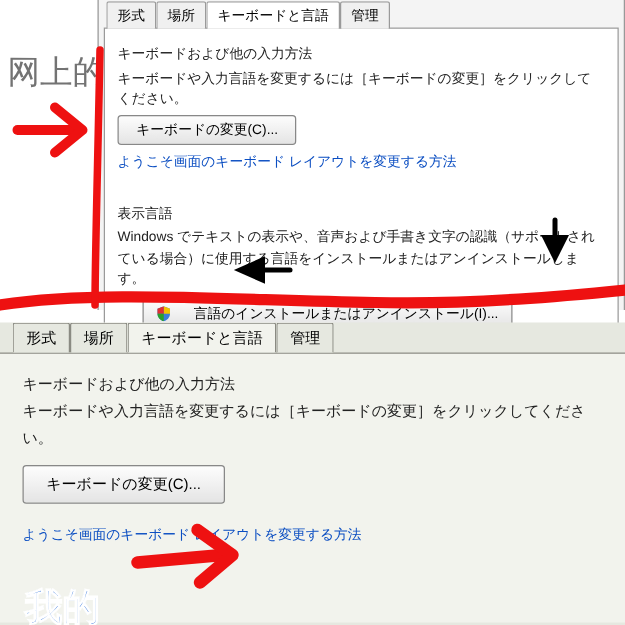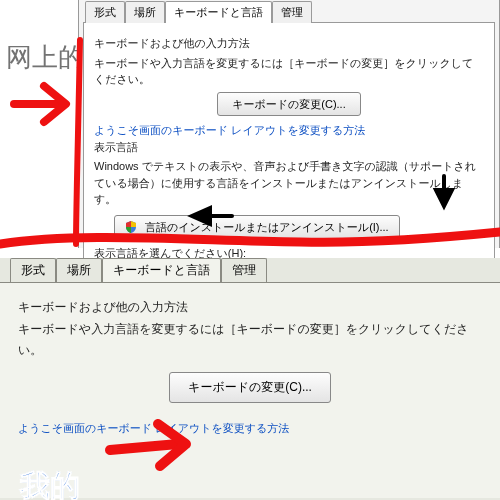--- a/index.html
+++ b/index.html
@@ -10,24 +10,24 @@
   .lower-panel { left: 0; top: 258px; width: 500px; height: 242px; background: #e6e8e0; }
 
   .tabs { display: flex; padding-left: 6px; height: 22px; align-items: flex-end; }
   .tab { font-size: 11px; padding: 3px 8px; border: 1px solid #9a9a9a; border-bottom: none; background: #f0f0f0; margin-right: 0; border-radius: 2px 2px 0 0; position: relative; top: 1px; cursor: pointer; }
   .tab.active { background: #fff; z-index: 2; }
   .tab-body { border: 1px solid #9a9a9a; background: #fff; margin: 0 4px; padding: 8px 10px; font-size: 11px; line-height: 1.5; }
 
   .section-head { font-size: 11px; color: #003399; margin: 4px 0 3px 0; }
   .desc { font-size: 11px; color: #222; margin-bottom: 4px; }
   .btn { display: inline-block; font-size: 11px; padding: 3px 14px; border: 1px solid #888; border-radius: 3px; background: linear-gradient(#fdfdfd,#e4e4e4); cursor: pointer; }
-  .btn-row { text-align: center; margin: 3px 0 6px 0; }
+  .btn-row { text-align: left; margin: 3px 0 6px 0; }
   .link { color: #0b4ec2; font-size: 11px; cursor: pointer; }
 
-  .inst-btn { display: inline-flex; align-items: center; gap: 8px; font-size: 11px; padding: 3px 10px; border: 1px solid #888; border-radius: 3px; background: linear-gradient(#fdfdfd,#e4e4e4); cursor: pointer; margin: 3px 0 6px 20px; }
+  .inst-btn { display: inline-flex; align-items: center; gap: 18px; font-size: 11px; padding: 3px 10px; border: 1px solid #888; border-radius: 3px; background: linear-gradient(#fdfdfd,#e4e4e4); cursor: pointer; margin: 3px 0 6px 20px; }
   .shield { width: 12px; height: 12px; display: inline-block; }
 
   .dropdown { border: 1px solid #7a98bf; width: 340px; font-size: 11px; background: #fff; margin-top: 2px; }
   .dd-sel { padding: 2px 4px; display: flex; justify-content: space-between; align-items: center; border-bottom: 1px solid #7a98bf; cursor: pointer; }
   .dd-arrow { font-size: 9px; color: #333; }
   .dd-list { }
   .dd-opt { padding: 2px 4px; cursor: pointer; }
   .dd-opt.sel { background: #2f6fd0; color: #fff; }
 
   
@@ -54,21 +54,21 @@
     <div class="tab">管理</div>
   </div>
   <div class="tab-body">
     <div class="section-head" style="color:#222">キーボードおよび他の入力方法</div>
     <div class="desc">キーボードや入力言語を変更するには［キーボードの変更］をクリックしてください。</div>
     <div class="btn-row">
       <span class="btn">キーボードの変更(C)...</span>
     </div>
     <div class="link">ようこそ画面のキーボード レイアウトを変更する方法</div>
 
-    <div class="section-head" style="color:#222;margin-top:0">表示言語</div>
+    <div class="section-head" style="color:#222;margin-top:24px">表示言語</div>
     <div class="desc">Windows でテキストの表示や、音声および手書き文字の認識（サポートされている場合）に使用する言語をインストールまたはアンインストールします。</div>
 
     <div class="inst-btn">
       <span class="shield">
         <svg viewBox="0 0 12 12">
             <path d="M6 0 L11 2 V6 C11 9 8.5 11.5 6 12 C3.5 11.5 1 9 1 6 V2 Z" fill="#3b7dd8"></path>
             <path d="M6 0 L11 2 V6 L6 6 Z" fill="#f3c200"></path>
             <path d="M6 6 L1 6 V2 L6 0 Z" fill="#e03030"></path>
             <path d="M6 6 L6 12 C3.5 11.5 1 9 1 6 Z" fill="#2aa02a"></path>
           </svg>

